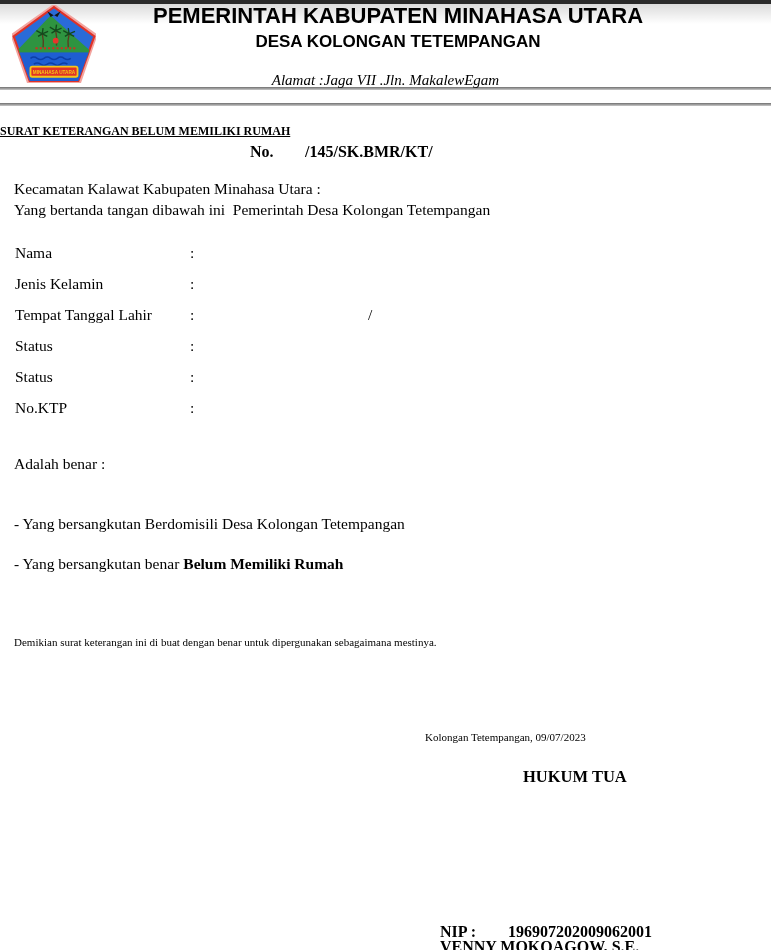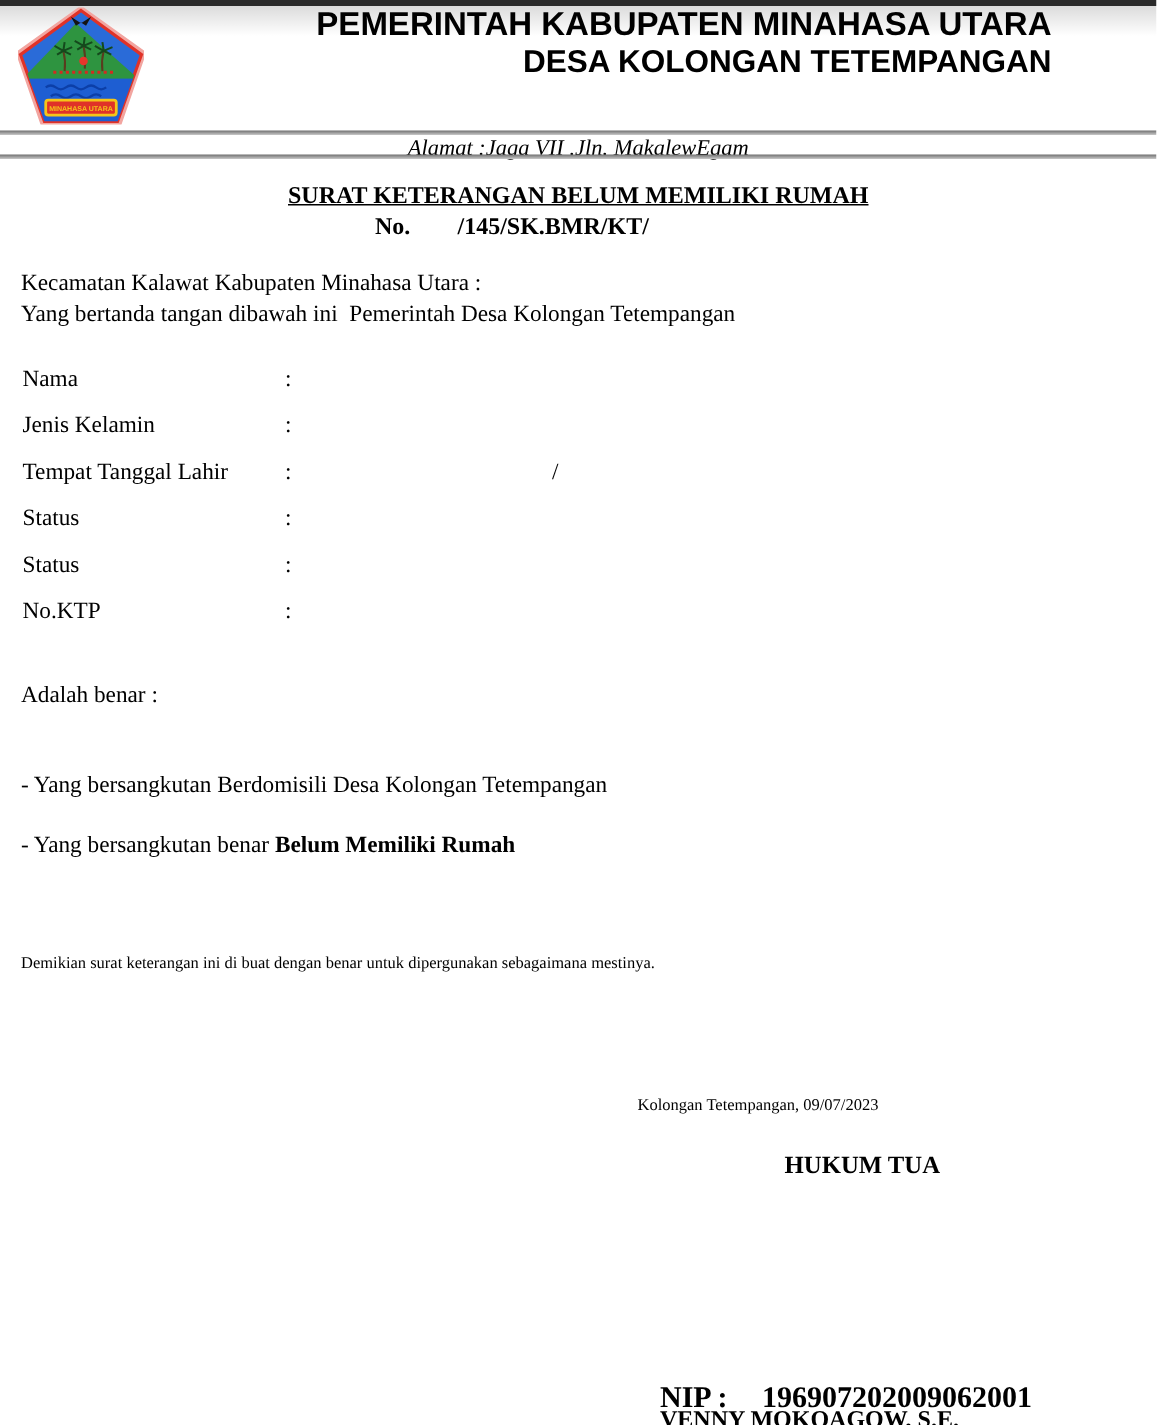--- a/index.html
+++ b/index.html
@@ -18,40 +18,40 @@
   }
   .top-fade {
     position: absolute; left: 0; top: 4px; width: 771px; height: 20px;
     background: linear-gradient(to bottom, rgba(0,0,0,0.14), rgba(0,0,0,0));
   }
   .logo {
     position: absolute; left: 12px; top: 5px; width: 84px; height: 78px;
   }
   .header-block {
     position: absolute; left: 95px; right: 70px; top: 3px;
-    text-align: right;
+    text-align: center;
     font-family: "Liberation Sans", "DejaVu Sans", sans-serif;
     font-weight: bold;
   }
   .header-line1 { font-size: 22px; line-height: 26px; }
   .header-line2 { font-size: 21px; line-height: 25px; }
-  .header-line3 { font-size: 21px; line-height: 25px; }
+  .header-line3 { font-size: 17px; line-height: 25px; }
   .rule {
     position: absolute; left: 0; width: 771px; height: 3px;
     background: linear-gradient(to bottom, #6f6f6f, #c9c9c9);
   }
   .rule-top { top: 87px; }
   .rule-bottom { top: 103px; }
   .address-line {
-    position: absolute; left: 0; top: 92px; width: 771px; height: 15px;
+    position: absolute; left: 0; top: 73px; width: 771px; height: 15px;
     text-align: center; font-style: italic; font-size: 15px; line-height: 15px;
   }
   .doc-title {
     position: absolute; left: 0; top: 122px; width: 771px;
-    text-align: center; font-weight: bold; font-size: 16px; line-height: 18px;
+    text-align: left; font-weight: bold; font-size: 12px; line-height: 18px;
     text-decoration: underline;
   }
   .doc-no { position: absolute; left: 0; top: 142px; width: 771px; height: 20px; font-weight: bold; font-size: 16px; line-height: 20px; text-align: center; }
   .doc-no .no-label { position: absolute; left: 250px; }
   .doc-no .no-value { position: absolute; left: 305px; }
   .intro {
     position: absolute; left: 14px; top: 178px; width: 700px;
     font-size: 15.5px; line-height: 21px;
   }
   .intro div { white-space: pre-wrap; }
@@ -61,21 +61,21 @@
   .field-extra { position: absolute; left: 353px; }
   .stmt { position: absolute; left: 14px; font-size: 15.5px; line-height: 21px; }
   .stmt-lead { top: 453px; }
   .stmt-item1 { top: 513px; }
   .stmt-item2 { top: 553px; }
   .stmt-item2 .bold-part { font-weight: bold; margin-left: 4px; }
   .closing { position: absolute; left: 14px; top: 632px; width: 740px; font-size: 11px; line-height: 21px; }
   .place-date { position: absolute; left: 425px; top: 727px; font-size: 11px; line-height: 21px; }
   .sig-role { position: absolute; left: 523px; top: 766px; font-size: 16.5px; font-weight: bold; line-height: 22px; }
   .sig-name { position: absolute; left: 440px; top: 901px; font-size: 16px; font-weight: bold; text-decoration: underline; line-height: 20px; margin-top: 36px; }
-  .sig-nip { position: absolute; left: 440px; top: 922px; height: 20px; font-size: 20px; font-weight: bold; line-height: 20px; }
+  .sig-nip { position: absolute; left: 440px; top: 922px; height: 20px; font-size: 16px; font-weight: bold; line-height: 20px; }
   .sig-nip .nip-value { position: absolute; left: 68px; }
 </style>
 </head>
 <body>
 
 <div class="top-strip"></div>
 <div class="top-fade"></div>
 
 <svg class="logo" viewBox="0 0 100 92" xmlns="http://www.w3.org/2000/svg">
   <defs>

